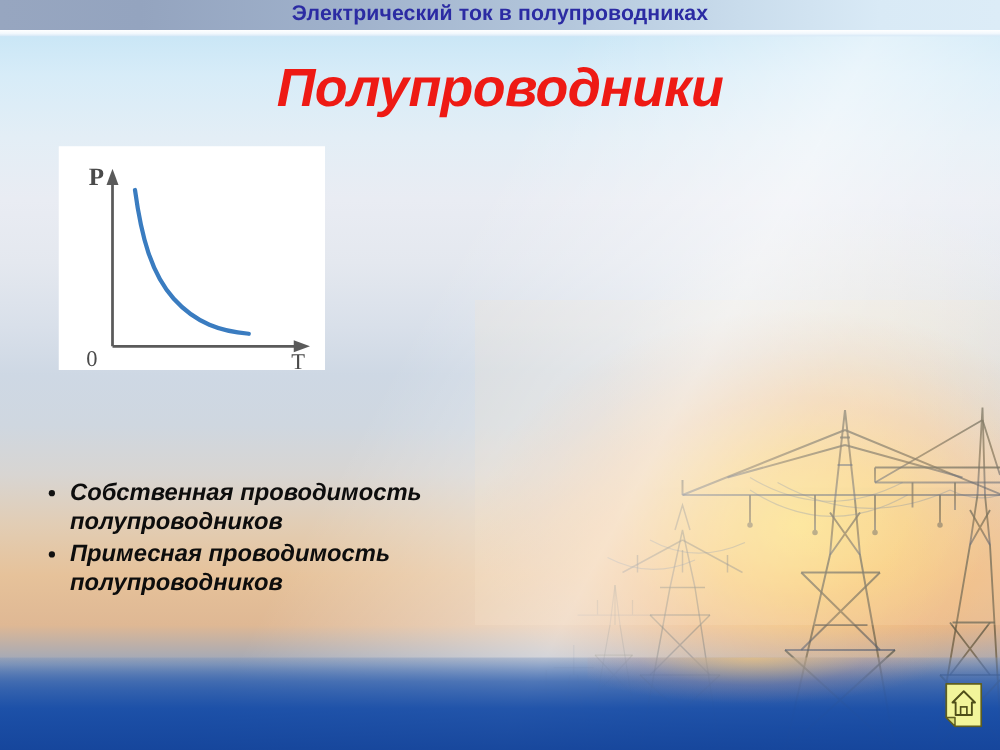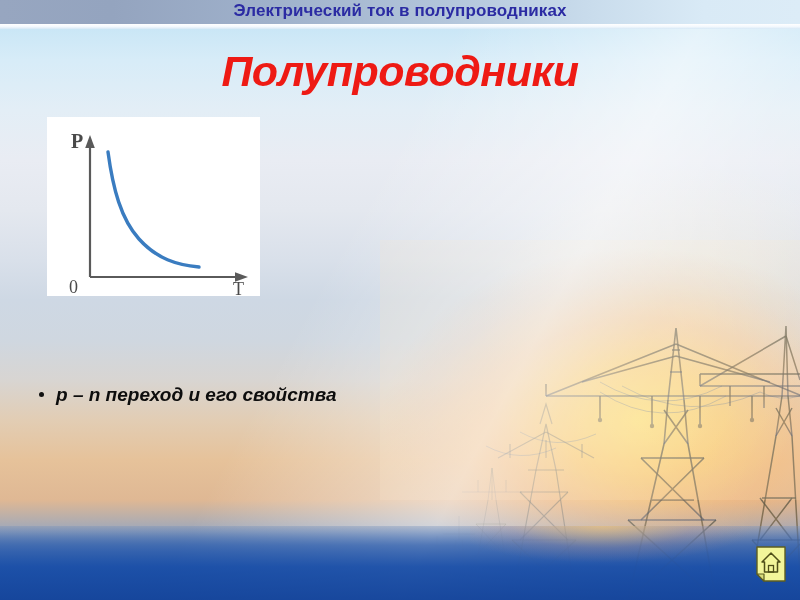--- a/index.html
+++ b/index.html
@@ -341,21 +341,22 @@
       <path d="M61 35 C 66 72, 74 102, 92 122 C 110 142, 130 148, 152 150" fill="none" stroke="#3a7cc0" stroke-width="3.4" stroke-linecap="round" stroke-linejoin="round"></path>
 
       <text x="24" y="31" font-family="'Liberation Serif', serif" font-size="20" font-weight="bold" fill="#4a4a4a">P</text>
       <text x="22" y="176" font-family="'Liberation Serif', serif" font-size="18" fill="#4a4a4a">0</text>
       <text x="186" y="178" font-family="'Liberation Serif', serif" font-size="18" fill="#4a4a4a">T</text>
     </svg>
   </div>
 
 
   <ul class="bullets">
-    <li>p – n  переход и его свойства</li>
+    <li>Собственная проводимость полупроводников</li>
+    <li>Примесная проводимость полупроводников</li>
   </ul>
 
   <div class="home-btn">
     <svg width="30" height="36" viewBox="0 0 30 36">
       <path d="M1 1 H29 V35 H8 L1 28 Z" fill="#f2f59a" stroke="#5e5e20" stroke-width="1.4" stroke-linejoin="round"></path>
       <path d="M1 28 H8 V35 Z" fill="#d9dd7c" stroke="#5e5e20" stroke-width="1.2" stroke-linejoin="round"></path>
       <path d="M15 7 L24 16 H21.5 V26 H8.5 V16 H6 Z" fill="none" stroke="#4e4e18" stroke-width="1.5" stroke-linejoin="round"></path>
       <rect x="12.5" y="19.5" width="5" height="6.5" fill="none" stroke="#4e4e18" stroke-width="1.3"></rect>
     </svg>
   </div>

